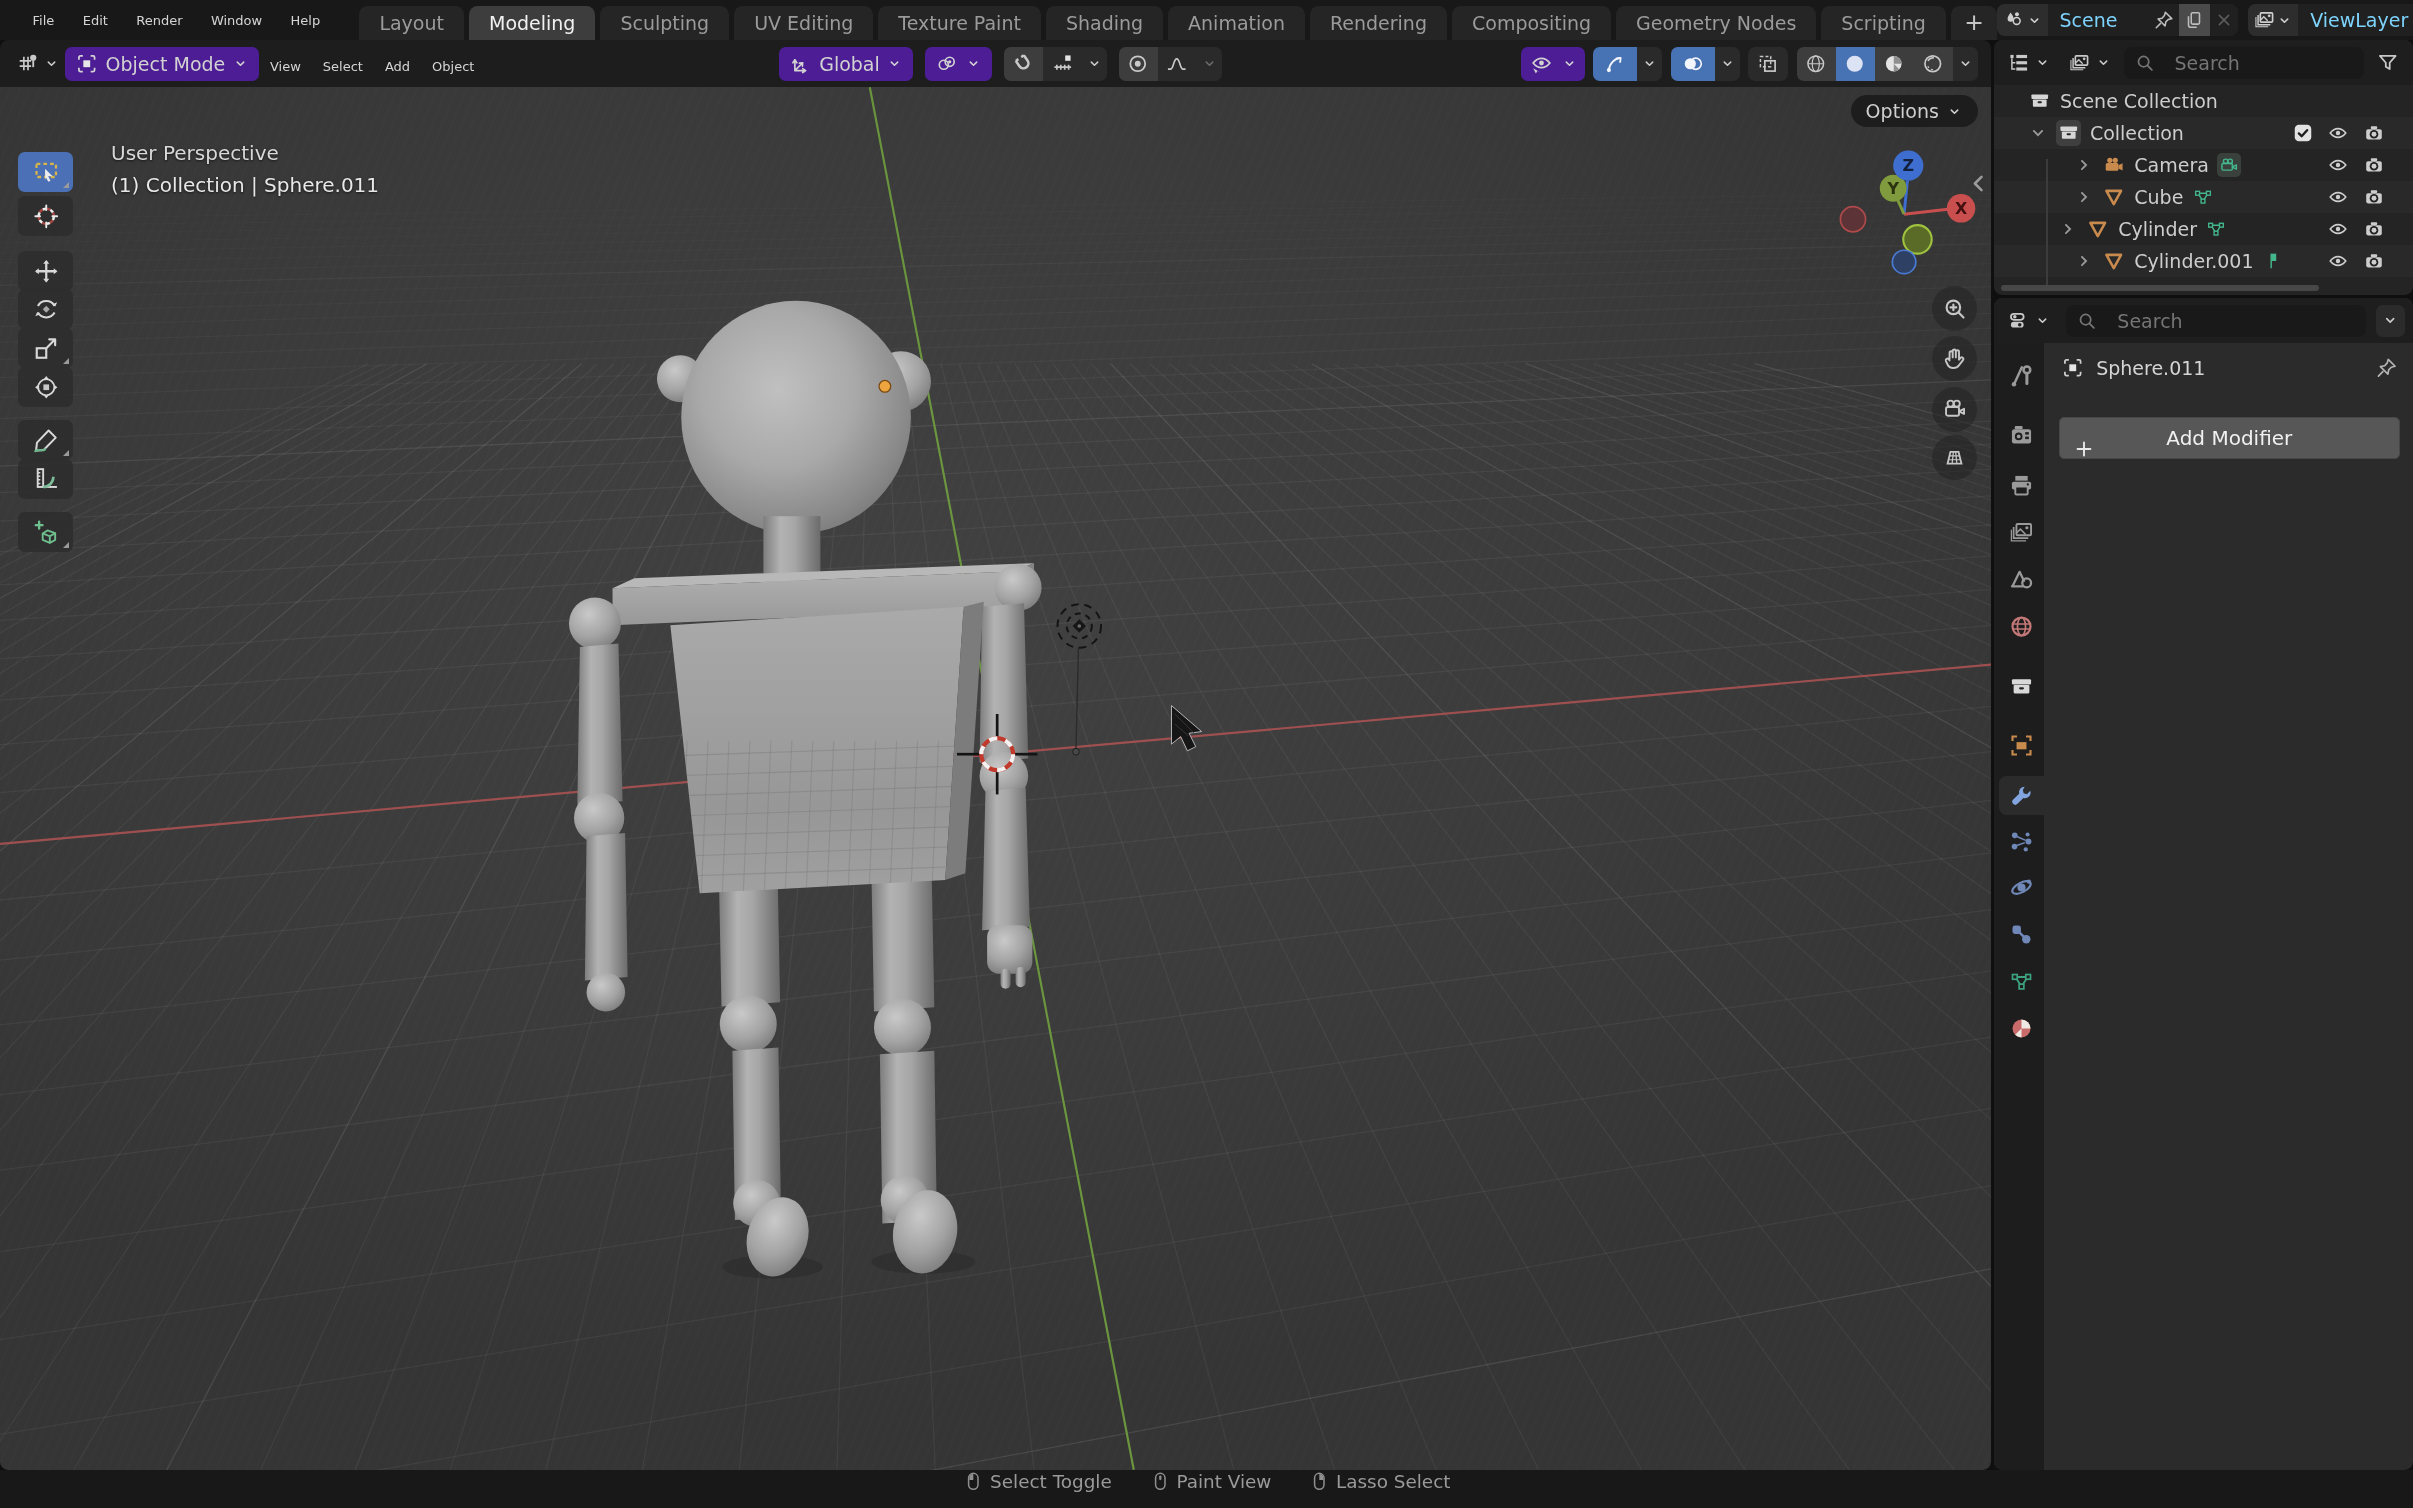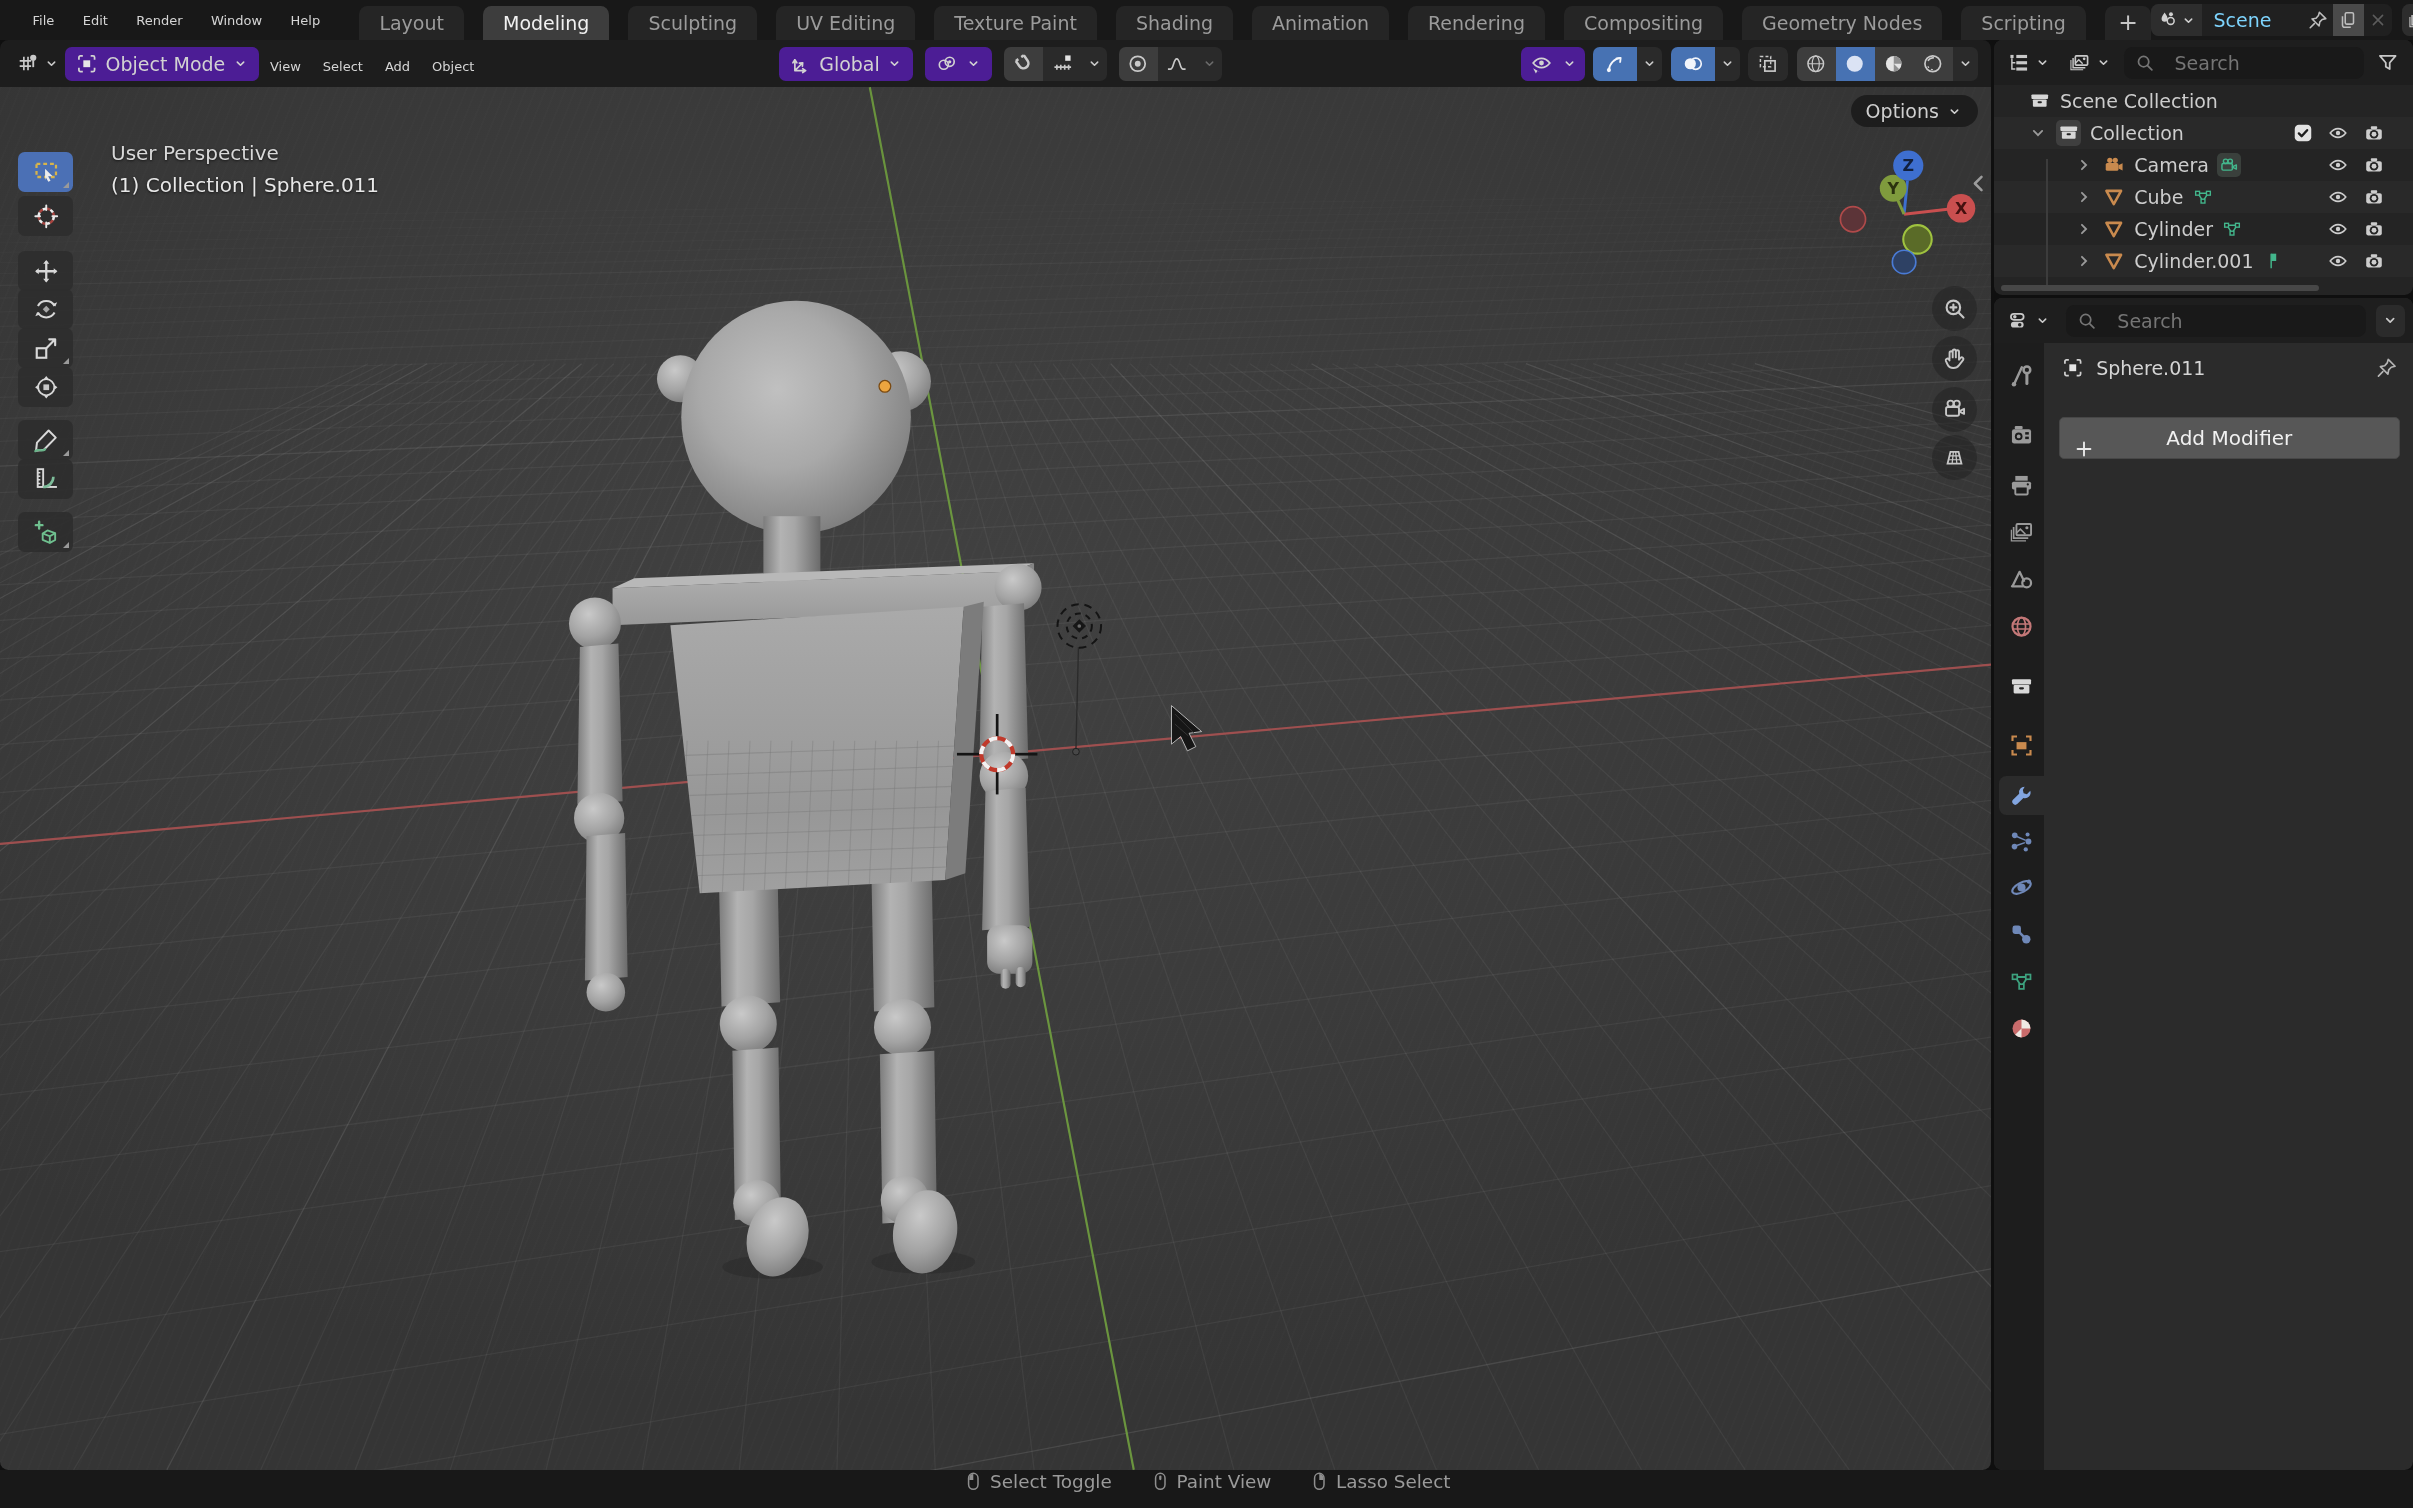--- a/index.html
+++ b/index.html
@@ -6,21 +6,21 @@
   html,body { width:2413px; height:1508px; background:#0f0f0f; overflow:hidden;
     font-family:"DejaVu Sans","Liberation Sans",sans-serif; }
   #app { position:relative; width:2413px; height:1508px; background:#0f0f0f; }
   .ic { width:25px; height:25px; flex:0 0 auto; }
 
   
   #topbar { position:absolute; left:0; top:0; width:2413px; height:40px;
     background:#181818; display:flex; align-items:center; padding:0 11.7px; }
   #logo { width:30px; height:30px; margin:0 5px 0 1.7px; }
   .menu-item { font-size:13px; color:#d5d5d5; padding:0 14.2px; cursor:default; }
-  #ws-tabs { display:flex; align-items:flex-end; height:40px; margin-left:25px; gap:19px; }
+  #ws-tabs { display:flex; align-items:flex-end; height:40px; margin-left:25px; gap:5px; }
   .ws-tab { height:34px; line-height:34px; padding:0 20px; font-size:19px; color:#9b9b9b;
     background:#252525; border-radius:8.4px 8.4px 0 0; white-space:nowrap; }
   .ws-tab.active { background:#3d3d3d; color:#f1f1f1; }
   .ws-tab.plus { background:#252525; color:#c5c5c5; font-size:23.5px; padding:0 13.4px; line-height:32px;}
   #topbar-right { margin-left:auto; display:flex; gap:10px; }
   .id-widget { display:flex; align-items:center; height:32px; background:#202020;
     border-radius:7.5px; overflow:hidden; }
   .id-widget .seg-icon { display:flex; align-items:center; background:#2d2d2d; height:100%;
     padding:0 5px; color:#cfcfcf; }
   .id-widget .name { font-size:19px; color:#7dd3fc; padding:0 11.7px; min-width:101px; }
@@ -881,21 +881,21 @@
           </span>
           <span class="rc" style="right:28.5px">
             <svg class="ic" style="width:22px;height:22px;color:#cdcdcd" viewBox="0 0 24 24">
               <rect x="3.5" y="7.8" width="17" height="11.2" rx="2" fill="currentColor"></rect>
               <circle cx="12" cy="13.4" r="4.7" fill="#242424"></circle>
               <circle cx="12" cy="13.4" r="2.7" fill="currentColor"></circle>
               <rect x="8.5" y="4.6" width="7" height="3" rx="1" fill="currentColor"></rect>
             </svg>
           </span>
         </div>
-        <div class="ol-row" style="padding-left:80px">
+        <div class="ol-row" style="padding-left:64px">
           <svg class="ic" style="width:20px;height:20px;color:#9a9a9a" viewBox="0 0 24 24">
             <path d="M9.5 7l5 5-5 5" fill="none" stroke="currentColor" stroke-width="2.2" stroke-linecap="round"></path>
           </svg>
           <svg class="ic" style="width:23.5px;height:23.5px;color:#c98a4e" viewBox="0 0 24 24">
             <path d="M4.5 6h15L12 19.5z" fill="none" stroke="currentColor" stroke-width="2.6" stroke-linejoin="round"></path>
           </svg>
           <span>Cylinder</span>
           <svg class="ic" style="width:22px;height:22px;color:#43b68c" viewBox="0 0 24 24">
             <path d="M6.5 8h11L12 16.5z" fill="none" stroke="currentColor" stroke-width="1.6"></path>
             <rect x="4" y="5.8" width="4.2" height="4.2" fill="#242424" stroke="currentColor" stroke-width="1.5"></rect>

